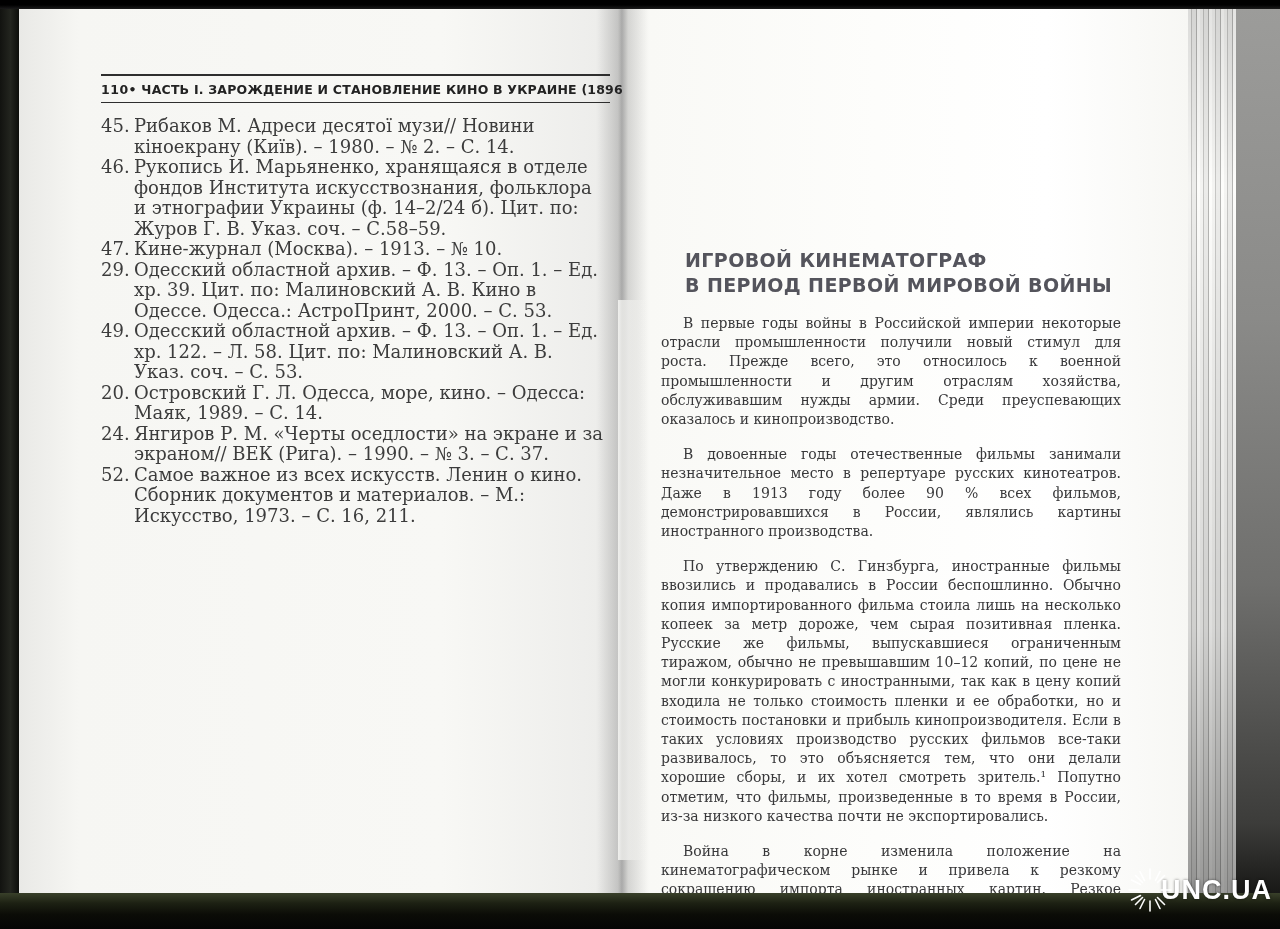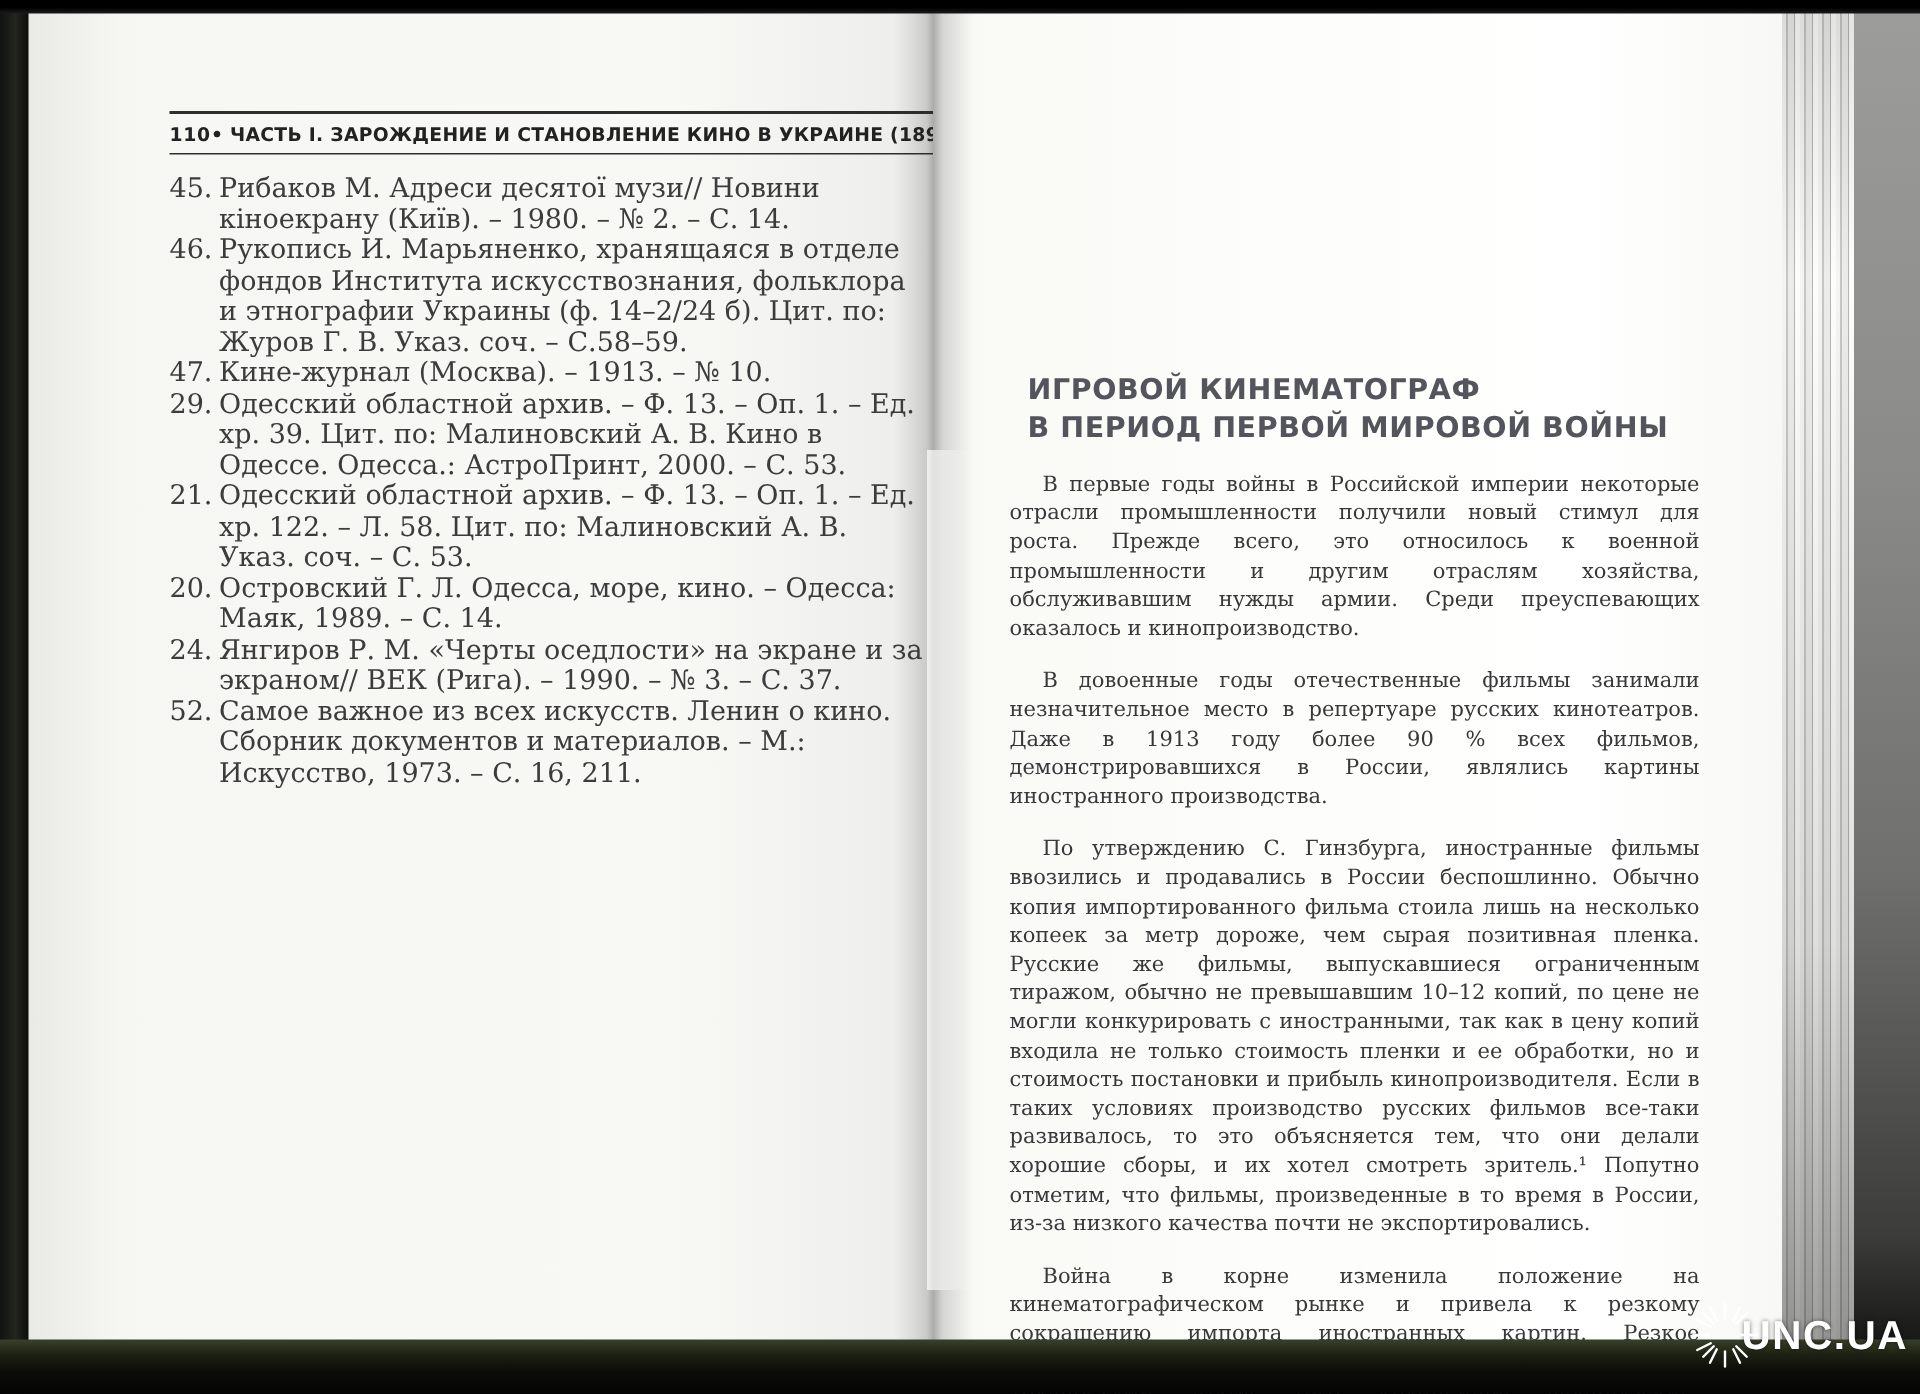--- a/index.html
+++ b/index.html
@@ -2,21 +2,21 @@
 <html><head>
 <meta charset="utf-8">
 <style>
   html,body{margin:0;padding:0;background:#000;}
   .photo{position:relative;width:1280px;height:929px;background:#050505;overflow:hidden;
          font-family:"DejaVu Serif","Liberation Serif",serif;}
   
   .left-strip{position:absolute;left:0;top:0;width:19px;height:100%;
               background:linear-gradient(90deg,#121310 0%,#23251f 55%,#0c0d0a 100%);}
   
-  .page{position:absolute;top:8px;height:887px;padding-left:12px;}
+  .page{position:absolute;top:8px;height:887px;}
   .left-page{left:19px;width:603px;
              background:linear-gradient(90deg,#e9e9e6 0%,#f6f6f3 10%,#f8f8f5 70%,#ededeb 96%,#e0e0dd 100%);}
   .right-page{left:622px;width:566px;
               background:linear-gradient(90deg,#e3e3e0 0%,#f9f9f6 5%,#fdfdfb 45%,#ffffff 75%,#f7f7f4 100%);}
   
   .gutter{position:absolute;left:596px;top:8px;width:52px;height:887px;pointer-events:none;
           background:linear-gradient(90deg,rgba(0,0,0,0) 0%,rgba(40,40,45,.16) 42%,rgba(40,40,45,.30) 50%,rgba(40,40,45,.10) 62%,rgba(0,0,0,0) 100%);}
   
   .fore-edge{position:absolute;left:1188px;top:8px;width:48px;height:887px;
              background:repeating-linear-gradient(90deg,#f4f4f2 0 3px,#c6c6c4 3px 4px,#ececea 4px 8px,#b5b5b3 8px 9px,#fdfdfb 9px 12px);}
@@ -38,21 +38,21 @@
                 font-size:12.5px;font-weight:bold;color:#222;}
   .pageno{width:56px;letter-spacing:.5px;}
   .head-title{flex:1;text-align:left;letter-spacing:.2px;white-space:nowrap;}
   .refs{margin-top:13px;font-size:18px;line-height:20.5px;color:#3c3c3c;}
   .ref-row{display:flex;}
   .ref-num{flex:none;width:33px;}
   .ref-text{flex:1;padding-right:2px;}
 
   
   .rp-inner{position:relative;padding:240px 30px 0 23px;color:#37373a;}
-  .section-heading{margin:0 0 0 28px;font-family:"DejaVu Sans","Liberation Sans",sans-serif;
+  .section-heading{margin:0 0 0 40px;font-family:"DejaVu Sans","Liberation Sans",sans-serif;
                    font-size:19px;font-weight:bold;line-height:25px;letter-spacing:.4px;color:#54545c;}
   .body-text{margin-top:16px;width:492px;font-size:14px;line-height:19.2px;text-align:justify;color:#38383a;}
   .body-text p{margin:16px;text-indent:22px;}
   
   .fade-left{position:absolute;left:618px;top:300px;width:30px;height:560px;pointer-events:none;
              background:linear-gradient(90deg,rgba(250,250,247,.8),rgba(250,250,247,0));}
 
   
   .watermark{position:absolute;right:8px;bottom:16px;display:flex;align-items:center;color:#fff;}
   .wm-icon{width:46px;height:46px;margin-right:-12px;position:relative;z-index:1;}
@@ -83,21 +83,21 @@
           </div>
           <div class="ref-row">
             <span class="ref-num">47.</span>
             <span class="ref-text">Кине-журнал (Москва). – 1913. – № 10.</span>
           </div>
           <div class="ref-row">
             <span class="ref-num">29.</span>
             <span class="ref-text">Одесский областной архив. – Ф. 13. – Оп. 1. – Ед. хр. 39. Цит. по: Малиновский А. В. Кино в Одессе. Одесса.: АстроПринт, 2000. – С. 53.</span>
           </div>
           <div class="ref-row">
-            <span class="ref-num">21.</span>
+            <span class="ref-num">49.</span>
             <span class="ref-text">Одесский областной архив. – Ф. 13. – Оп. 1. – Ед. хр. 122. – Л. 58. Цит. по: Малиновский А. В. Указ. соч. – С. 53.</span>
           </div>
           <div class="ref-row">
             <span class="ref-num">20.</span>
             <span class="ref-text">Островский Г. Л. Одесса, море, кино. – Одесса: Маяк, 1989. – С. 14.</span>
           </div>
           <div class="ref-row">
             <span class="ref-num">24.</span>
             <span class="ref-text">Янгиров Р. М. «Черты оседлости» на экране и за экраном// ВЕК (Рига). – 1990. – № 3. – С. 37.</span>
           </div>

